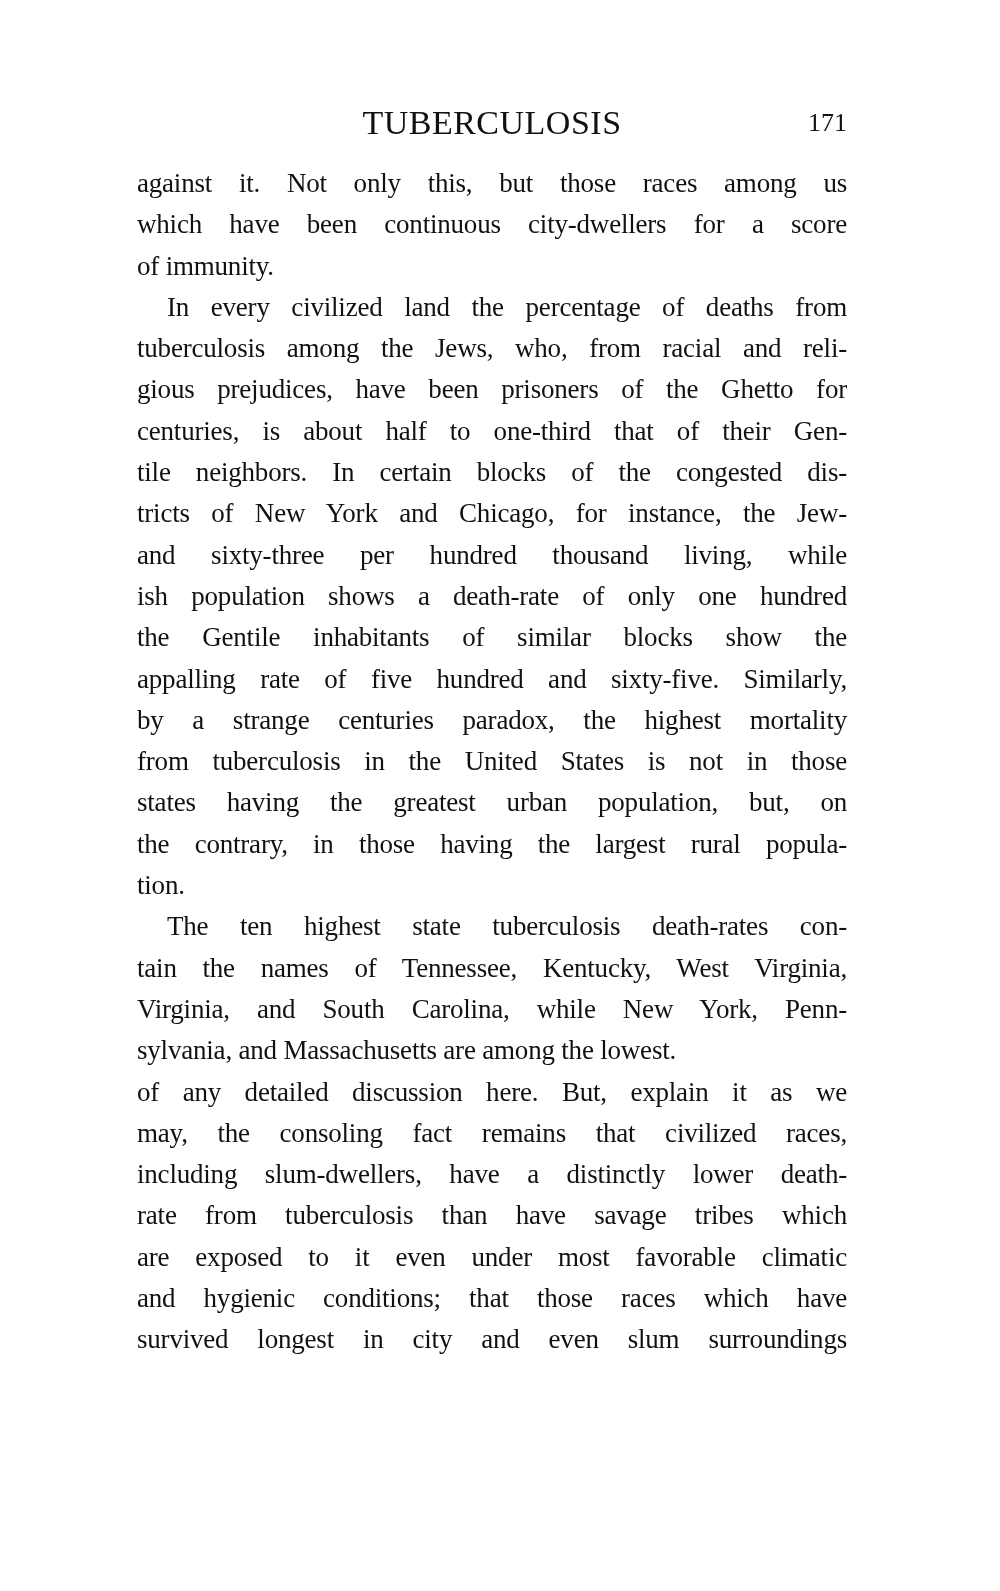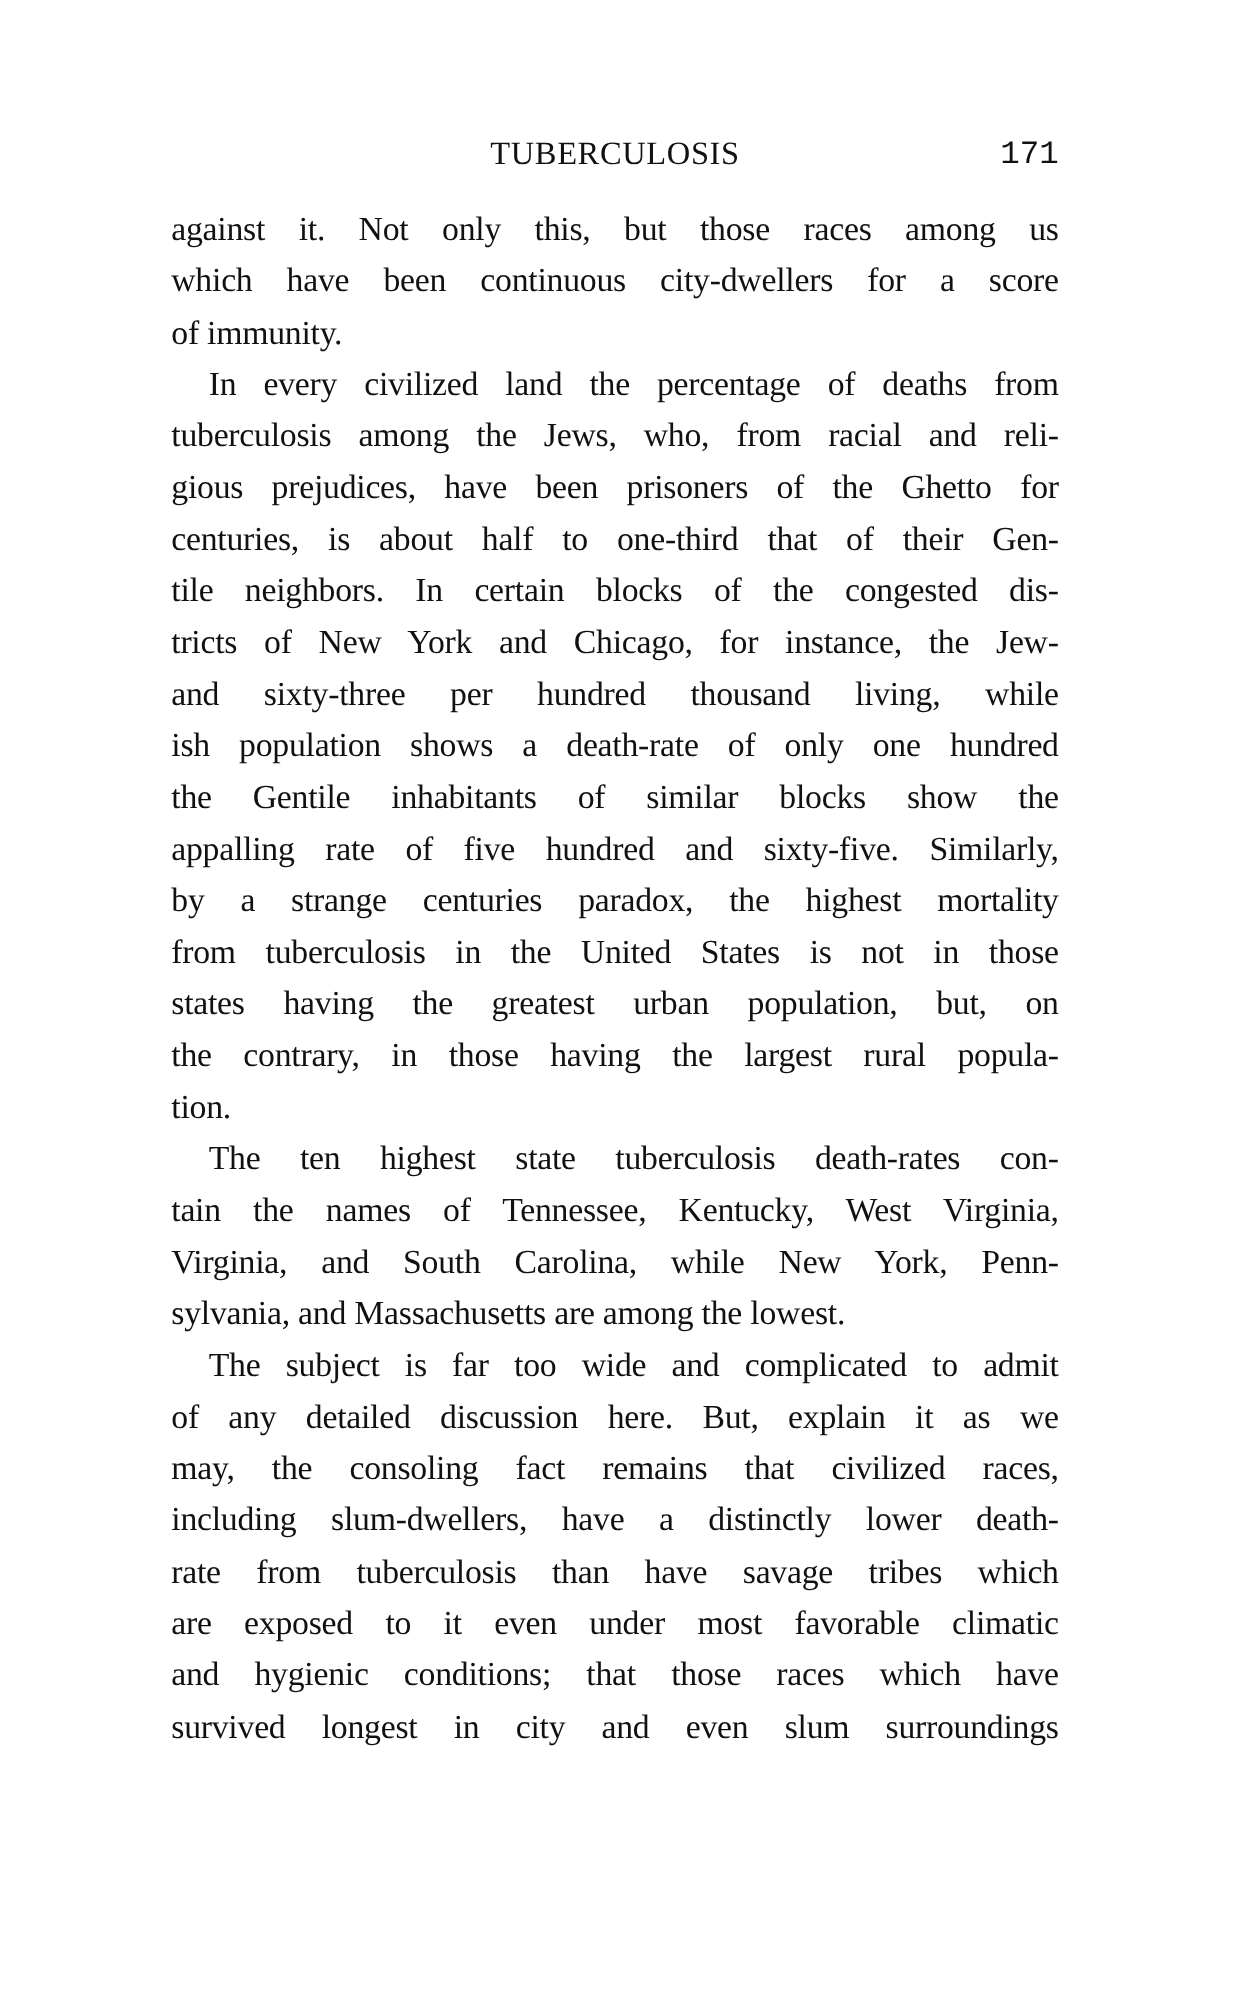--- a/index.html
+++ b/index.html
@@ -28,30 +28,29 @@
       top: 103px;
       left: 137px;
       width: 710px;
       height: 40px;
     }
     .running-title {
       position: absolute;
       left: 0;
       width: 710px;
       text-align: center;
-      font-size: 26px;
+      font-size: 34px;
       letter-spacing: 0.5px;
       line-height: 40px;
     }
     .page-number {
       position: absolute;
       right: 0;
       font-size: 26px;
       line-height: 40px;
-      font-family: Liberation Mono, monospace;
     }
     .body-text {
       position: absolute;
       top: 163px;
       left: 137px;
       width: 710px;
     }
     .line {
       display: block;
       height: 41.3px;
@@ -100,21 +99,20 @@
         <span class="line">the contrary, in those having the largest rural popula-</span>
         <span class="line last">tion.</span>
       </div>
       <div>
         <span class="line indent">The ten highest state tuberculosis death-rates con-</span>
         <span class="line">tain the names of Tennessee, Kentucky, West Virginia,</span>
         <span class="line">Virginia, and South Carolina, while New York, Penn-</span>
         <span class="line last">sylvania, and Massachusetts are among the lowest.</span>
       </div>
       <div>
-        <span class="line indent">The subject is far too wide and complicated to admit</span>
         <span class="line">of any detailed discussion here. But, explain it as we</span>
         <span class="line">may, the consoling fact remains that civilized races,</span>
         <span class="line">including slum-dwellers, have a distinctly lower death-</span>
         <span class="line">rate from tuberculosis than have savage tribes which</span>
         <span class="line">are exposed to it even under most favorable climatic</span>
         <span class="line">and hygienic conditions; that those races which have</span>
         <span class="line">survived longest in city and even slum surroundings</span>
       </div>
     </div>
 </div>

